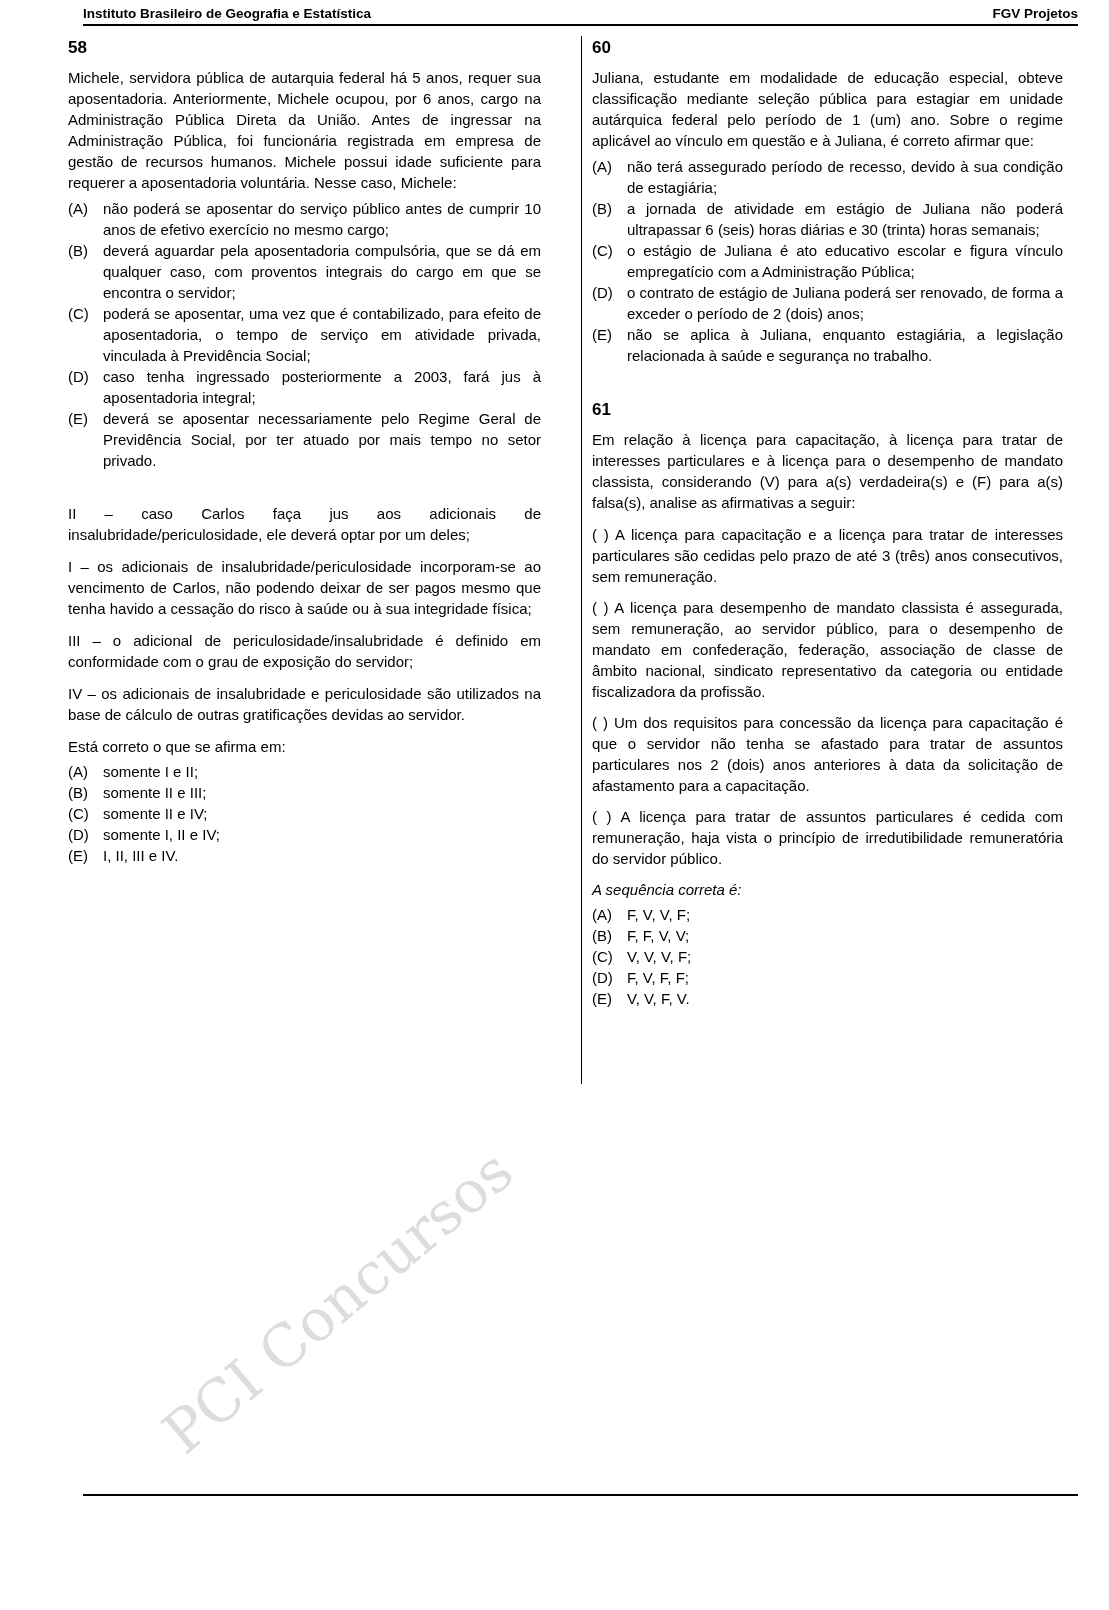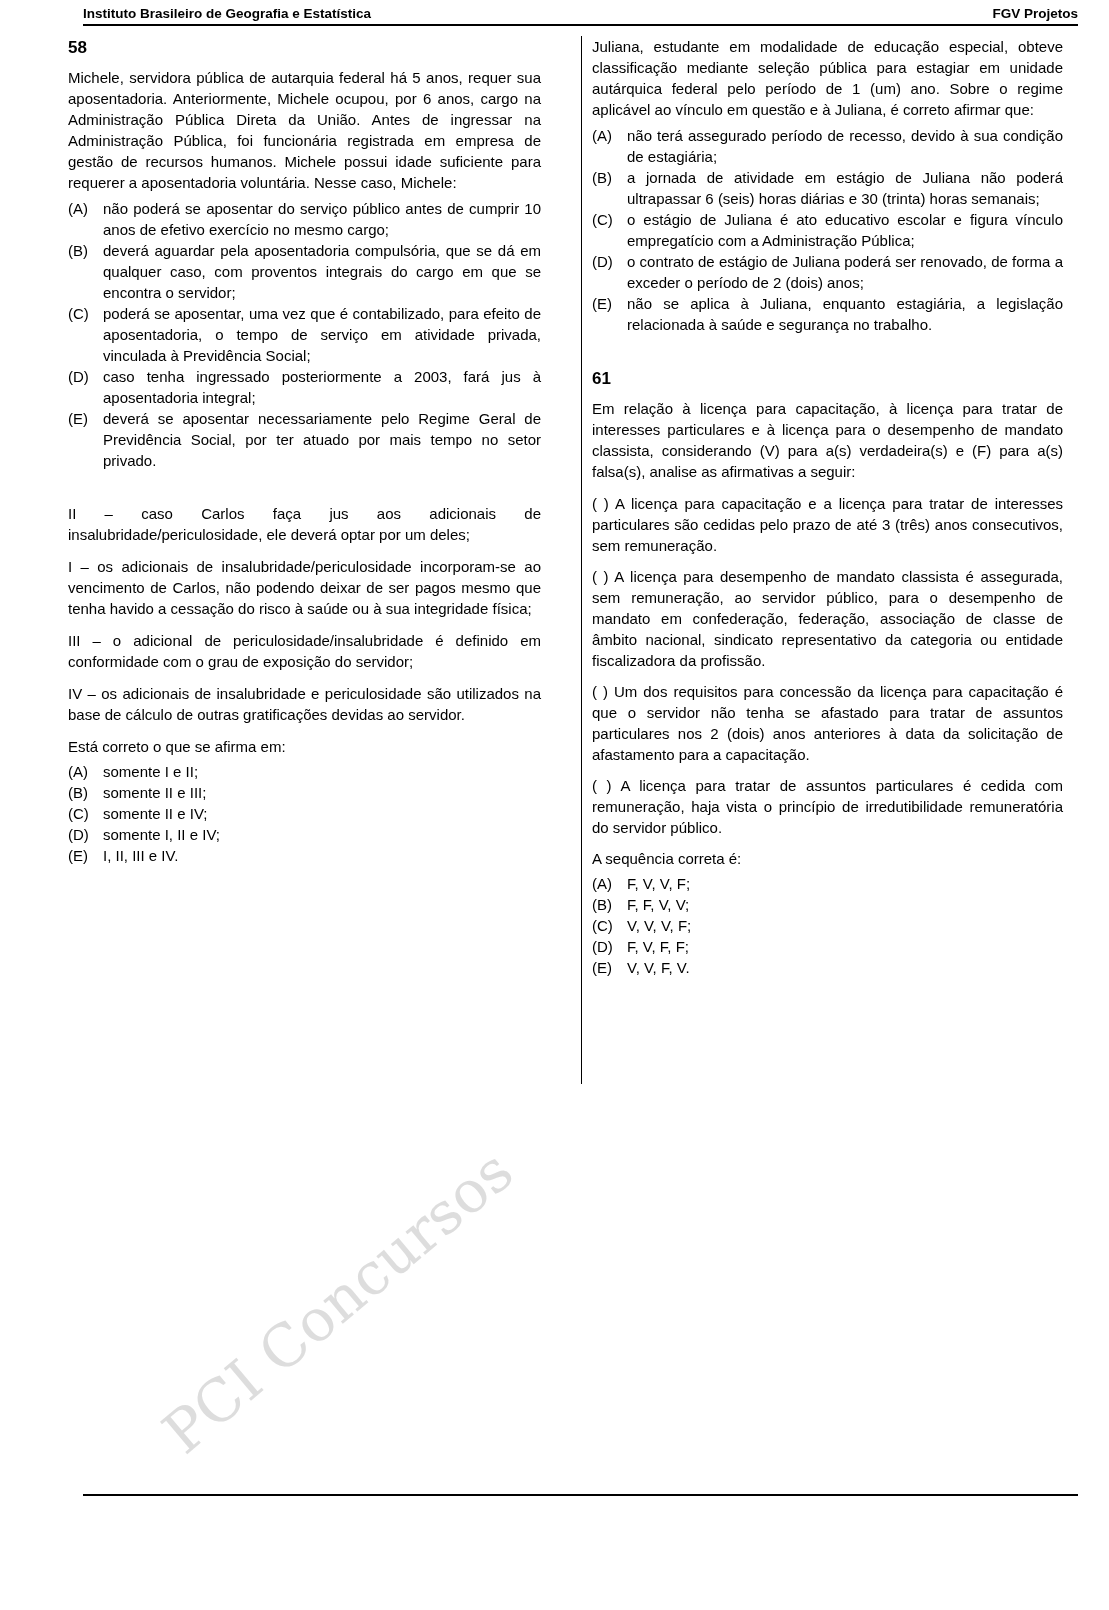--- a/index.html
+++ b/index.html
@@ -146,20 +146,21 @@
             <span class="opt-text">I, II, III e IV.</span>
           </div>
         </div>
       </div>
 
     </div>
 
     <div class="col col-right">
 
       <div class="qblock">
+        <div class="qnum">60</div>
         <div class="para">Juliana, estudante em modalidade de educação especial, obteve classificação mediante seleção pública para estagiar em unidade autárquica federal pelo período de 1 (um) ano. Sobre o regime aplicável ao vínculo em questão e à Juliana, é correto afirmar que:</div>
         <div class="options">
           <div class="option">
             <span class="opt-letter">(A)</span>
             <span class="opt-text">não terá assegurado período de recesso, devido à sua condição de estagiária;</span>
           </div>
           <div class="option">
             <span class="opt-letter">(B)</span>
             <span class="opt-text">a jornada de atividade em estágio de Juliana não poderá ultrapassar 6 (seis) horas diárias e 30 (trinta) horas semanais;</span>
           </div>
@@ -180,21 +181,21 @@
 
       <div class="qblock">
         <div class="qnum">61</div>
         <div class="para" style="margin-bottom:11px;">Em relação à licença para capacitação, à licença para tratar de interesses particulares e à licença para o desempenho de mandato classista, considerando (V) para a(s) verdadeira(s) e (F) para a(s) falsa(s), analise as afirmativas a seguir:</div>
         <div>
           <div class="statement">( ) A licença para capacitação e a licença para tratar de interesses particulares são cedidas pelo prazo de até 3 (três) anos consecutivos, sem remuneração.</div>
           <div class="statement">( ) A licença para desempenho de mandato classista é assegurada, sem remuneração, ao servidor público, para o desempenho de mandato em confederação, federação, associação de classe de âmbito nacional, sindicato representativo da categoria ou entidade fiscalizadora da profissão.</div>
           <div class="statement">( ) Um dos requisitos para concessão da licença para capacitação é que o servidor não tenha se afastado para tratar de assuntos particulares nos 2 (dois) anos anteriores à data da solicitação de afastamento para a capacitação.</div>
           <div class="statement">(  ) A licença para tratar de assuntos particulares é cedida com remuneração, haja vista o princípio de irredutibilidade remuneratória do servidor público.</div>
         </div>
-        <div class="lead" style="margin-top:4px;">A sequência correta é:</div>
+        <div class="lead" style="margin-top:4px;font-style:italic;">A sequência correta é:</div>
         <div class="options">
           <div class="option">
             <span class="opt-letter">(A)</span>
             <span class="opt-text">F, V, V, F;</span>
           </div>
           <div class="option">
             <span class="opt-letter">(B)</span>
             <span class="opt-text">F, F, V, V;</span>
           </div>
           <div class="option">

